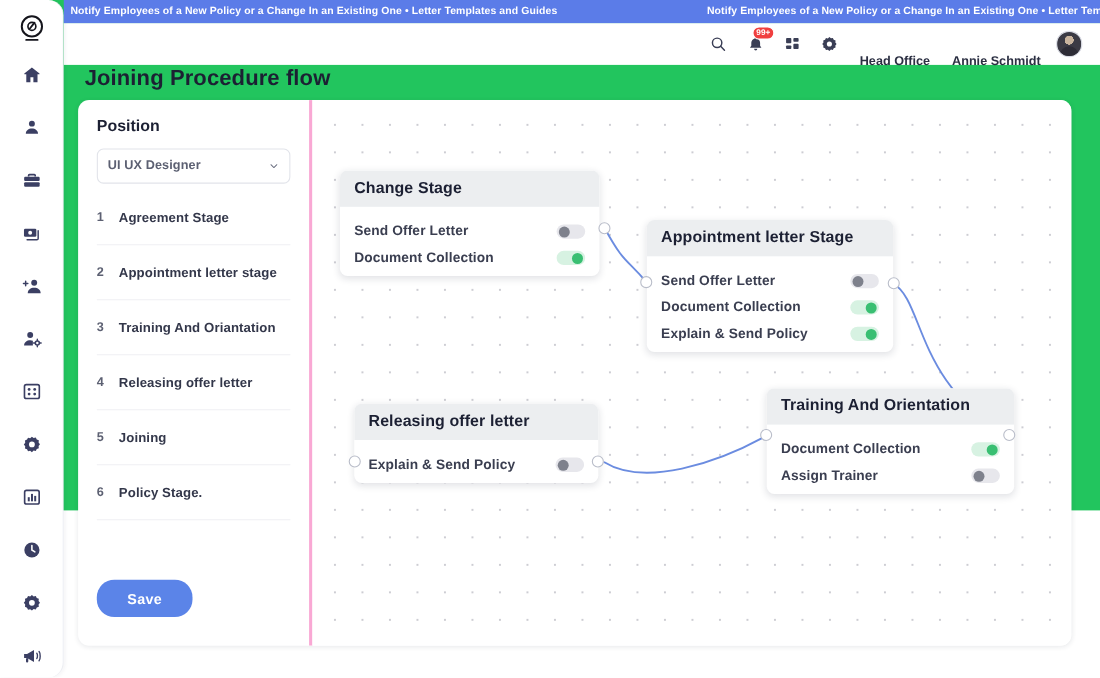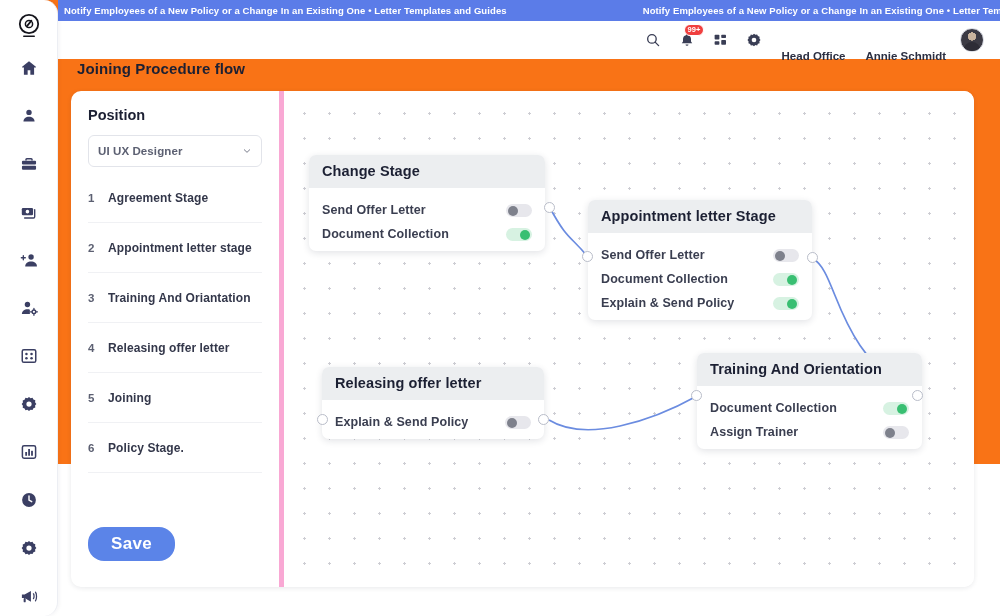--- a/index.html
+++ b/index.html
@@ -5,21 +5,21 @@
   * { box-sizing: border-box; margin: 0; padding: 0; }
   html, body {
     width: 1000px; height: 616px;
     background: #ffffff;
     font-family: "Liberation Sans", sans-serif;
     overflow: hidden;
   }
   #app {
     position: relative;
     width: 1000px; height: 464px;
-    background: #f97316;
+    background: #22c55e;
   }
 
   
   .rail {
     position: absolute; left: 0; top: 0;
     width: 58px; height: 616px;
     background: #ffffff;
     border-right: 1px solid #eceef3;
     border-radius: 0 14px 14px 0;
     box-shadow: 1px 0 4px rgba(30,35,60,.06);
@@ -88,39 +88,39 @@
   .avatar::after {
     content: ""; position: absolute; left: 50%; top: 58%;
     transform: translateX(-50%);
     width: 17px; height: 14px; border-radius: 9px 9px 0 0;
     background: #2d2c36;
   }
 
   
   .page-title {
     position: absolute; left: 77px; top: 60px;
-    font-size: 15px; font-weight: 700; color: #1c2033;
+    font-size: 20px; font-weight: 700; color: #1c2033;
     letter-spacing: .1px;
   }
 
   
   .panel {
     position: absolute; left: 71px; top: 91px;
     width: 903px; height: 496px;
     background: #ffffff;
     border-radius: 10px;
     box-shadow: 0 1px 5px rgba(30,35,60,.10);
     overflow: hidden;
     display: flex;
   }
 
   
   .form-col {
     width: 213px; height: 100%;
-    border-right: 5px solid #f9a8d4;
+    border-right: 3px solid #f9a8d4;
     position: relative;
     padding: 16px 17px 0 17px;
   }
   .form-label {
     font-size: 14.5px; font-weight: 700; color: #1c2033;
     margin-bottom: 12px;
   }
   .select {
     height: 32px; border: 1px solid #e2e4ea; border-radius: 6px;
     display: flex; align-items: center; justify-content: space-between;
@@ -143,21 +143,21 @@
   .stage-name {
     font-size: 12px; color: #33374a; font-weight: 600; letter-spacing: .1px;
   }
 
   .btn-row {
     position: absolute; left: 17px; bottom: 26px;
     display: flex; gap: 10px;
   }
   .btn {
     height: 34px; border-radius: 16px; border: none;
-    font-size: 17px; font-weight: 700; letter-spacing: .3px;
+    font-size: 13px; font-weight: 700; letter-spacing: .3px;
     cursor: pointer; font-family: "Liberation Sans", sans-serif;
     display: flex; align-items: center; justify-content: center;
   }
   .btn-primary { width: 87px; background: #5b84e8; color: #fff; }
   .btn-secondary { width: 85px; background: #f0f1f3; color: #5c6072; }
 
   
   .canvas {
     position: relative; flex: 1; height: 100%;
     background-color: #ffffff;

